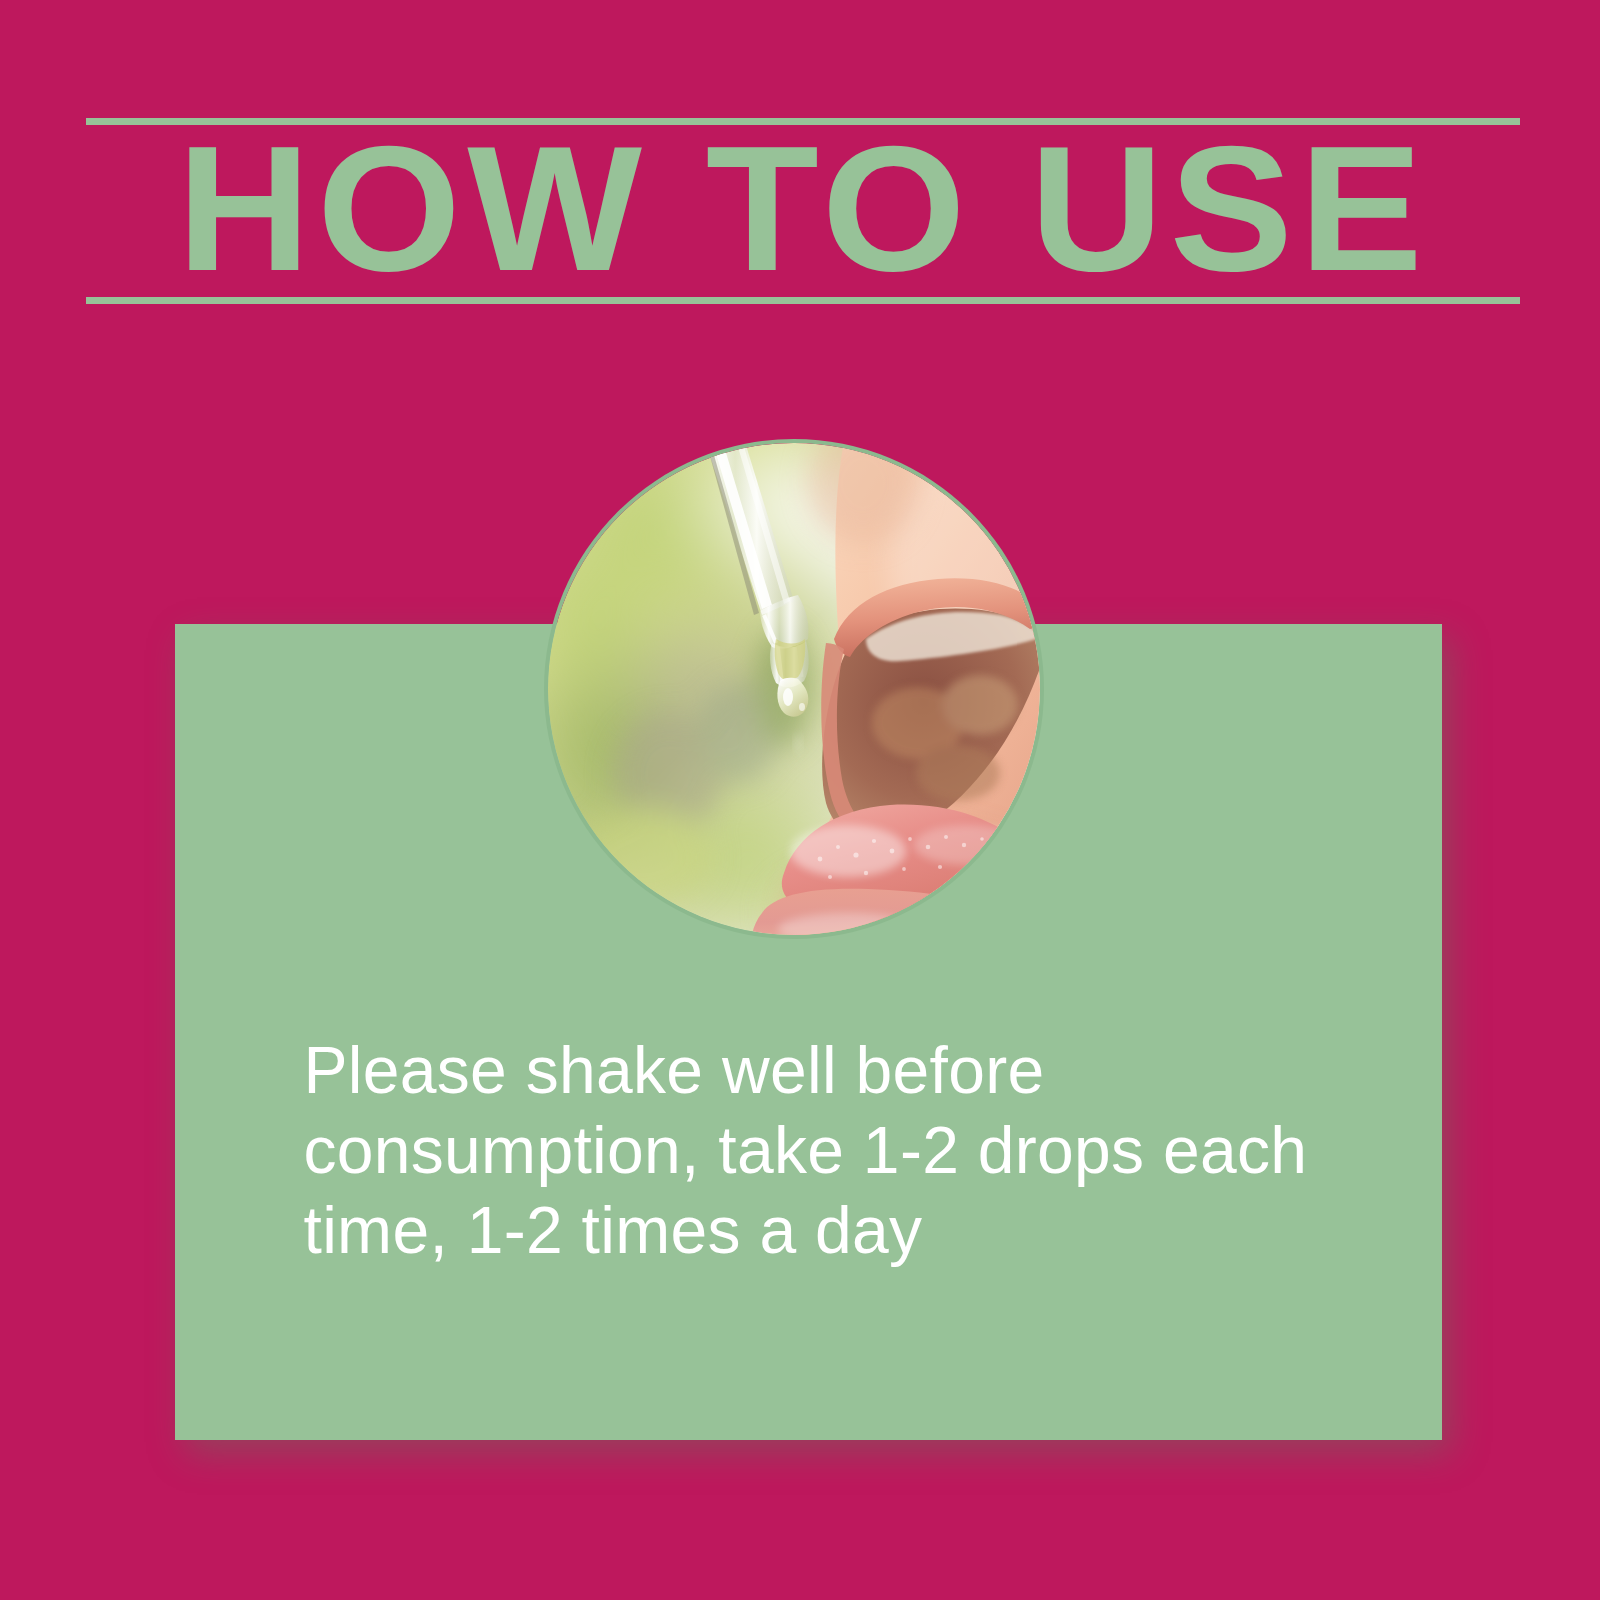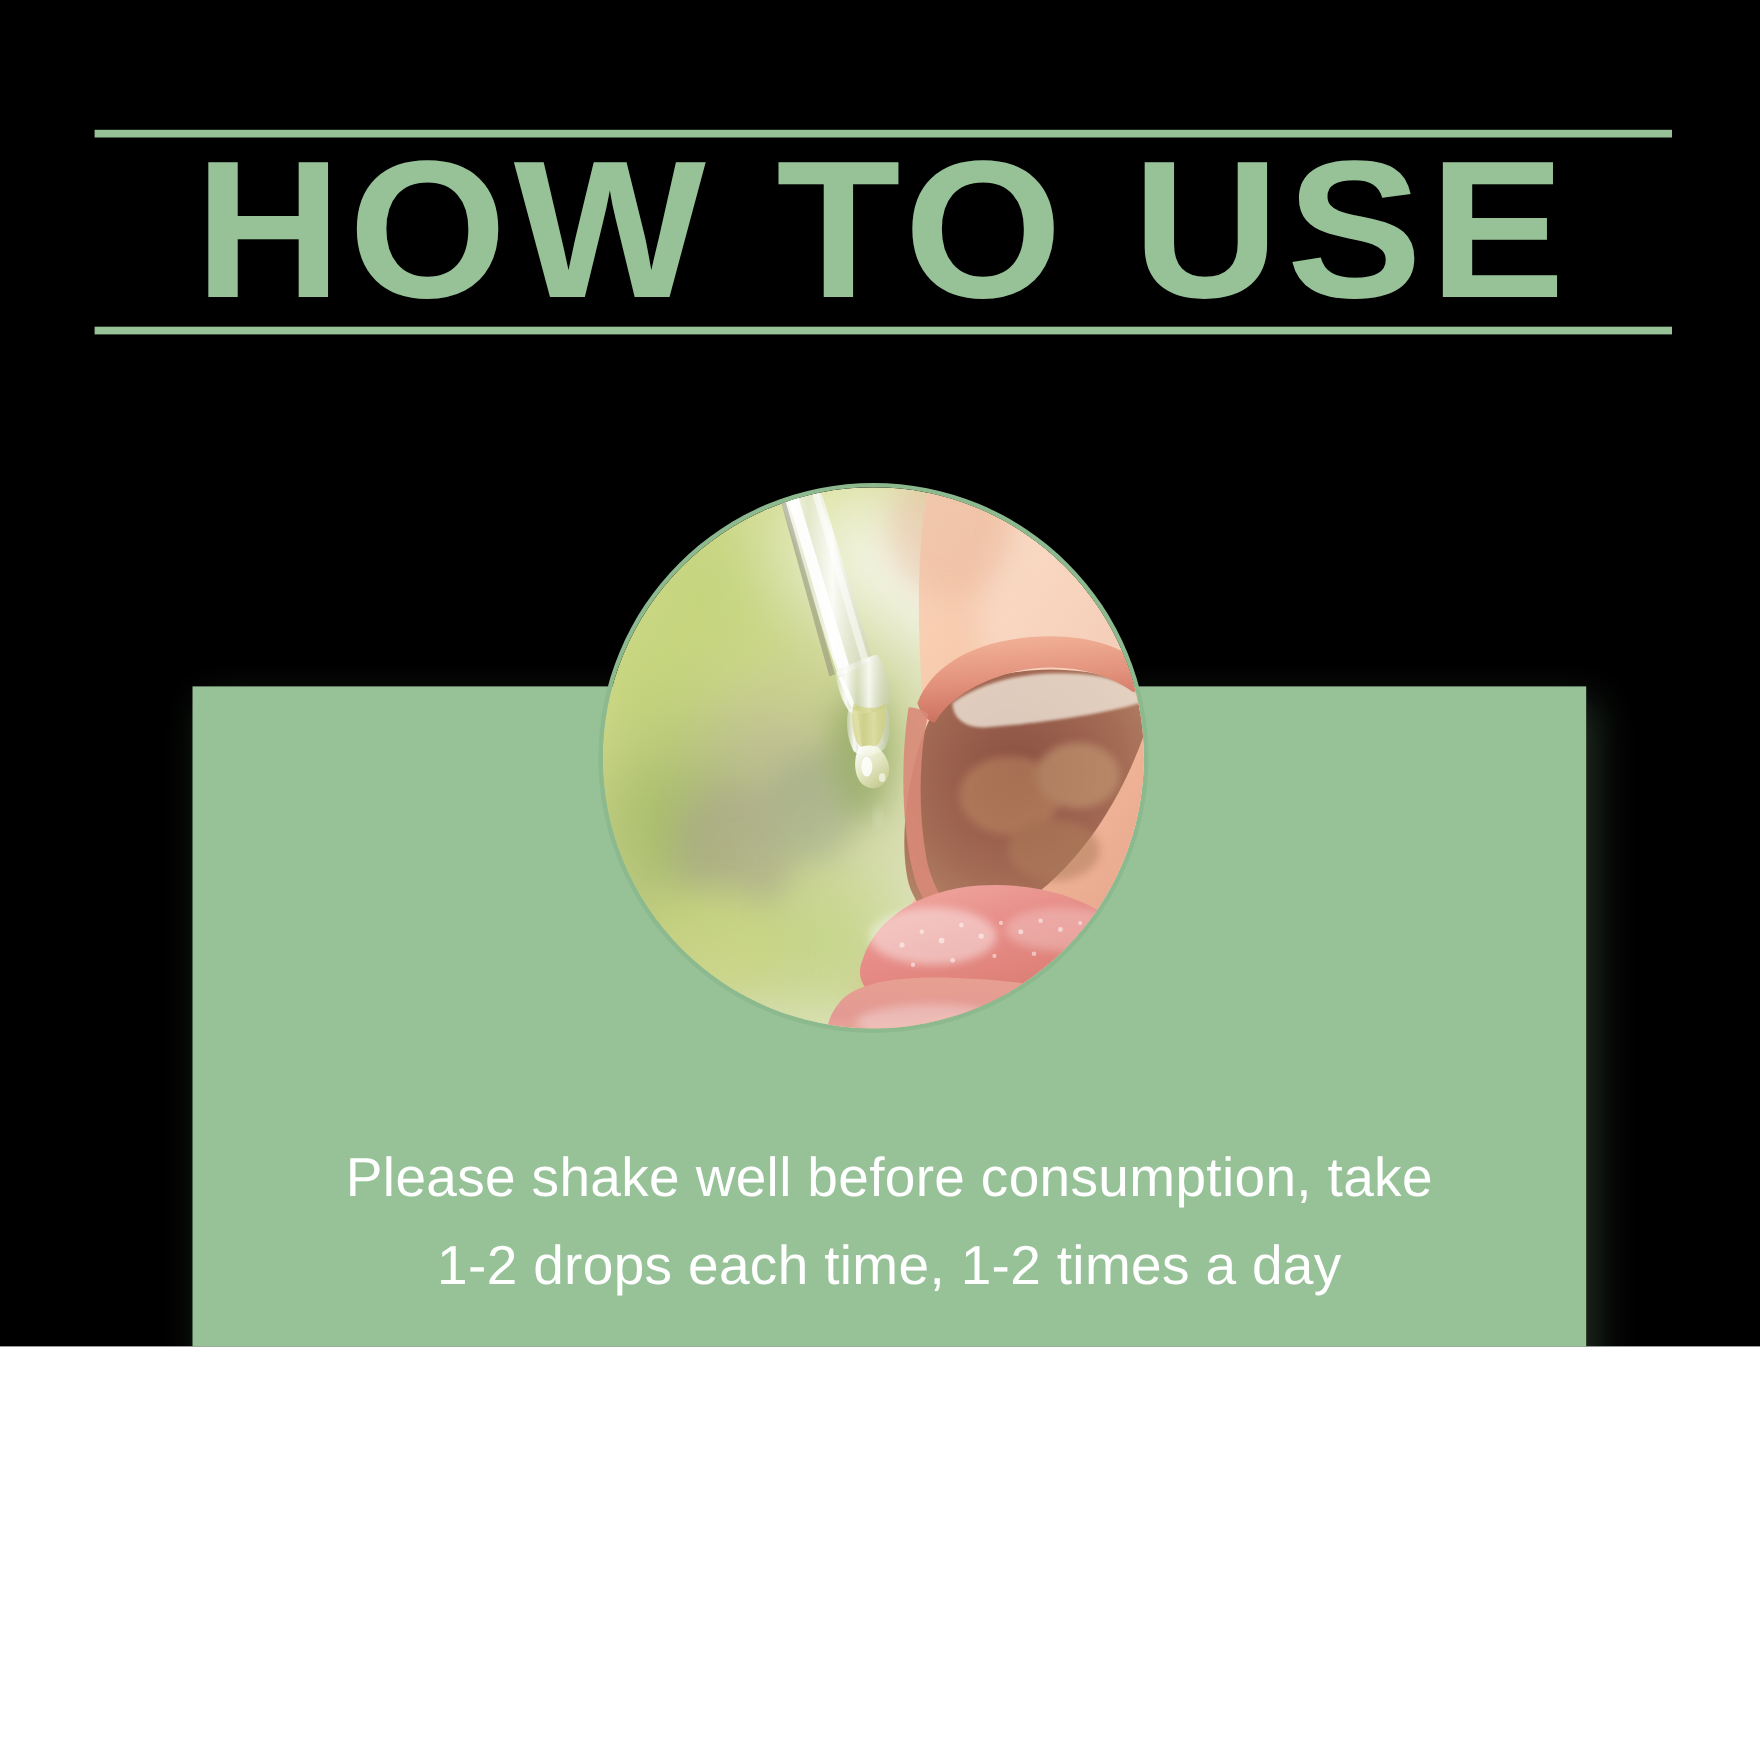--- a/index.html
+++ b/index.html
@@ -9,22 +9,22 @@
   body {
     width: 1600px;
     height: 1600px;
     overflow: hidden;
     font-family: "Liberation Sans", sans-serif;
   }
 
   #poster {
     position: relative;
     width: 1600px;
-    height: 1224px;
-    background: #000000;
+    height: 1600px;
+    background: #be185d;
     overflow: hidden;
   }
 
   
   #header-block {
     position: absolute;
     left: 86px;
     top: 112px;
     width: 1434px;
     height: 192px;
@@ -67,25 +67,25 @@
     background: #97c298;
     box-shadow: 10px 14px 34px rgba(90, 130, 92, 0.38);
   }
 
   #instruction-text {
     position: absolute;
     left: 50%;
     transform: translateX(-50%);
     top: 406px;
     width: 1010px;
-    text-align: center;
+    text-align: left;
     color: #ffffff;
     font-family: "Liberation Sans Narrow", "Liberation Sans", sans-serif;
     font-weight: 300;
-    font-size: 50px;
+    font-size: 66px;
     line-height: 80px;
     letter-spacing: 0.3px;
   }
 
   
   #photo-circle {
     position: absolute;
     left: 548px;
     top: 443px;
     width: 492px;

